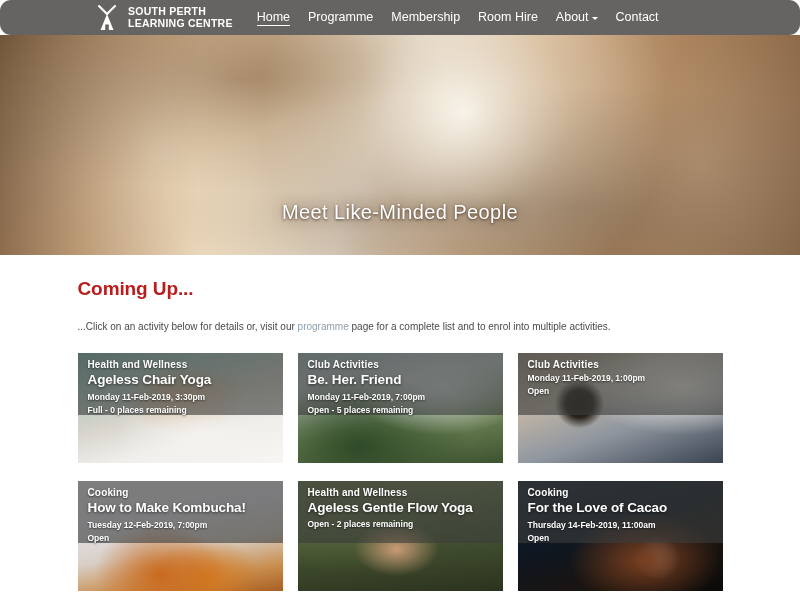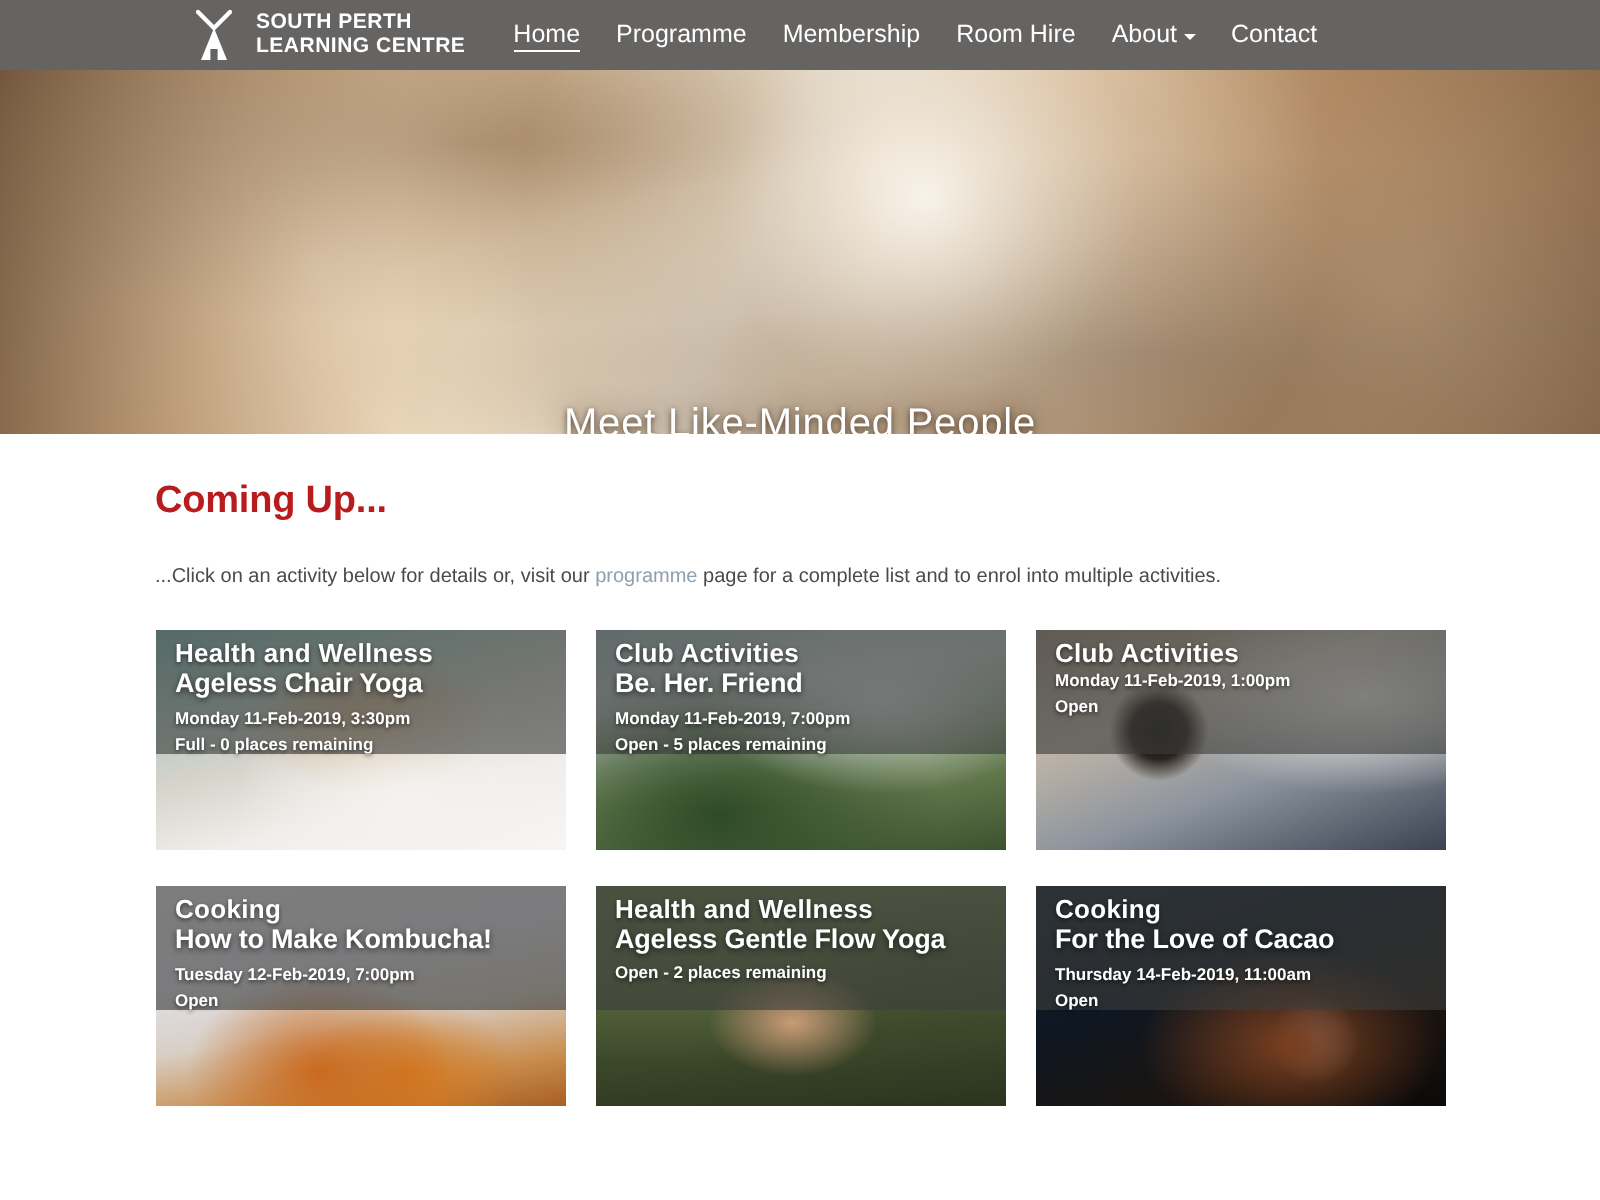--- a/index.html
+++ b/index.html
@@ -14,20 +14,21 @@
 
   
   .site-header {
     position: relative;
     z-index: 20;
     height: 35px;
     background: #666462;
     display: flex;
     align-items: center;
     padding: 0 0 0 95px;
+    border-radius: 11px;
   }
 
   .brand {
     display: flex;
     align-items: center;
     gap: 7px;
     cursor: pointer;
   }
 
   .brand-mark {
@@ -73,21 +74,21 @@
     width: 0; height: 0;
     border-left: 3px solid transparent;
     border-right: 3px solid transparent;
     border-top: 3.5px solid #ffffff;
     position: relative; top: 1px;
   }
 
   
   .hero {
     position: relative;
-    height: 182px;
+    height: 220px;
     overflow: hidden;
     background: #8b5cf6;
   }
   .hero-photo {
     position: absolute;
     inset: 0;
     background:
       radial-gradient(circle at 20% 55%, rgba(255,245,225,0.55) 0%, rgba(255,245,225,0) 34%),
       radial-gradient(circle at 58% 35%, rgba(255,252,244,0.92) 0%, rgba(255,250,235,0.35) 22%, rgba(255,250,235,0) 42%),
       radial-gradient(circle at 88% 60%, rgba(245,220,185,0.5) 0%, rgba(245,220,185,0) 36%),
@@ -168,21 +169,21 @@
     background: rgba(60,62,60,0.62);
   }
   .card-body {
     position: absolute;
     left: 10px;
     top: 6px;
     right: 8px;
     color: #ffffff;
   }
   .card-cat {
-    font-size: 13px;
+    font-size: 10px;
     line-height: 11px;
     font-weight: bold;
     letter-spacing: 0.15px;
     text-shadow: 0 1px 2px rgba(0,0,0,0.55);
   }
   .card-title {
     margin-top: 1px;
     font-size: 13.5px;
     line-height: 18px;
     font-weight: bold;

